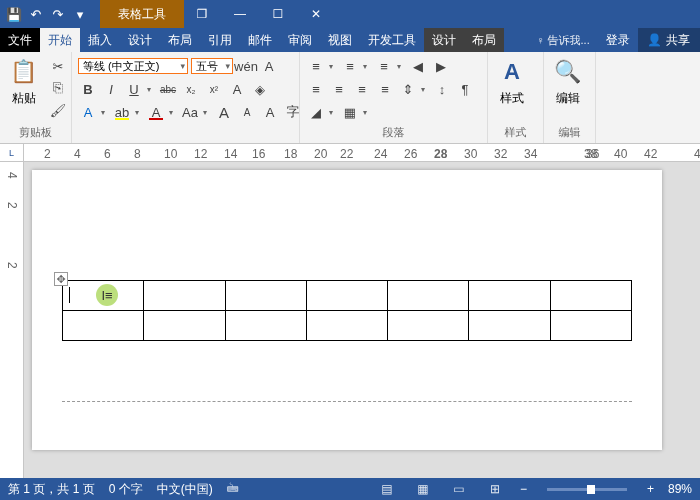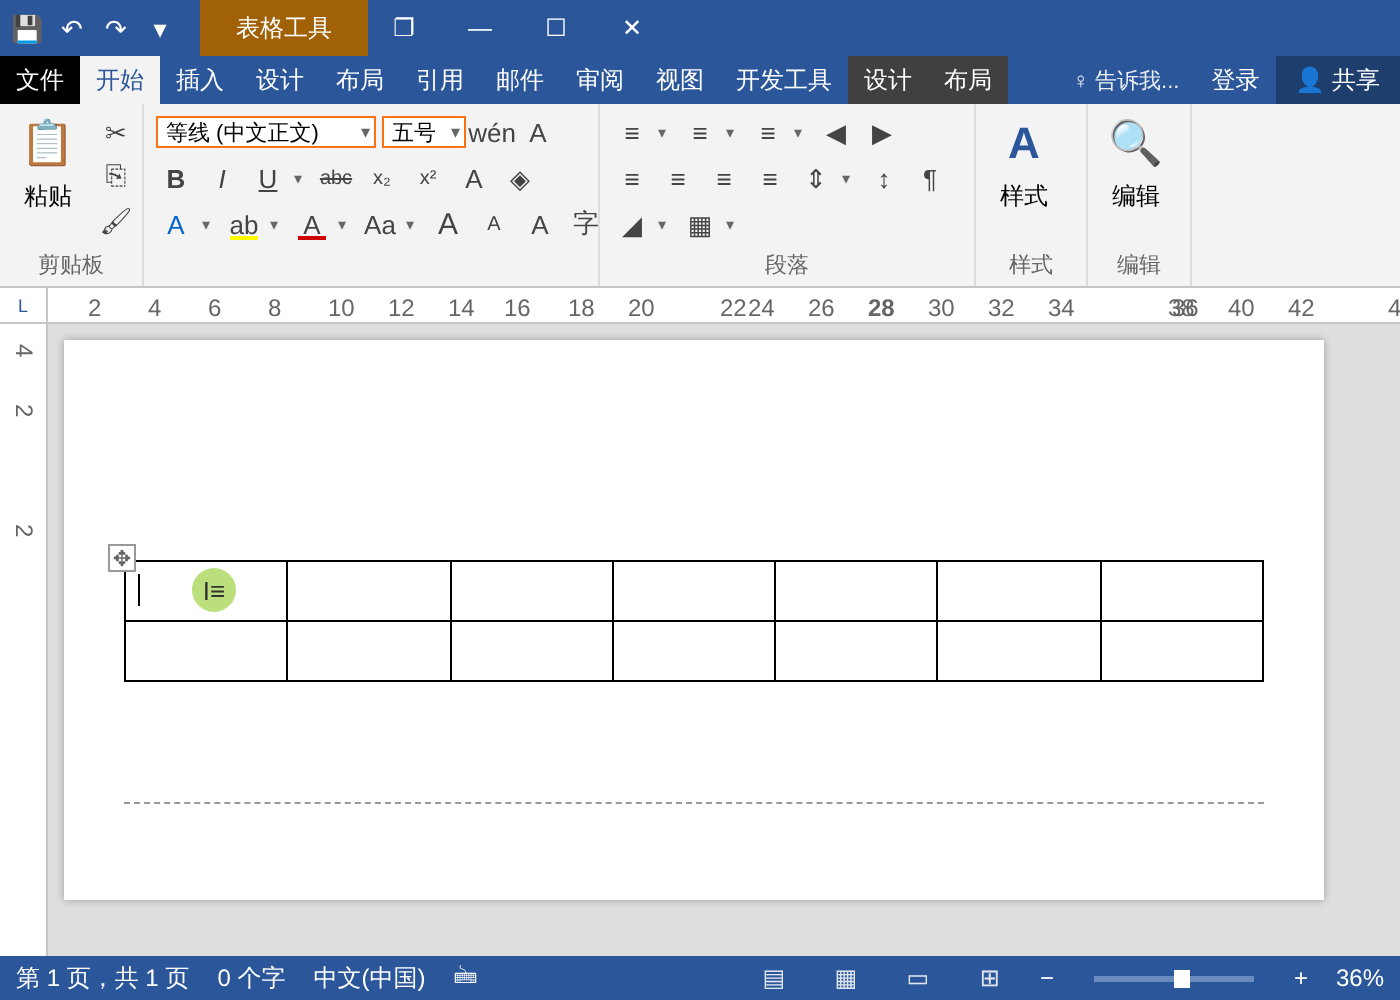--- a/index.html
+++ b/index.html
@@ -209,21 +209,21 @@
       <span style="left: 20px;">2</span>
       <span style="left: 50px;">4</span>
       <span style="left: 80px;">6</span>
       <span style="left: 110px;">8</span>
       <span style="left: 140px;">10</span>
       <span style="left: 170px;">12</span>
       <span style="left: 200px;">14</span>
       <span style="left: 217px; margin-left: 11px;">16</span>
       <span style="left: 260px;">18</span>
       <span style="left: 290px;">20</span>
-      <span style="left: 336px; text-align: center;">22</span>
+      <span style="left: 316px; text-align: center;">22</span>
       <span style="left: 350px;">24</span>
       <span style="left: 380px;">26</span>
       <span style="left: 410px; font-weight: bold;">28</span>
       <span style="left: 440px;">30</span>
       <span style="left: 470px;">32</span>
       <span style="left: 500px;">34</span>
       <span style="left: 530px; margin-left: 32px;">36</span>
       <span style="left: 560px;">38</span>
       <span style="left: 590px;">40</span>
       <span style="left: 620px;">42</span>
@@ -279,14 +279,14 @@
   <span class="spacer"></span>
   <span class="vb">▤</span>
   <span class="vb">▦</span>
   <span class="vb">▭</span>
   <span class="vb">⊞</span>
   <span>−</span>
   <div class="zoom-track">
       <div class="zoom-thumb"></div>
     </div>
   <span>+</span>
-  <span>36%</span>
+  <span>89%</span>
 </div>
 
 </body></html>

